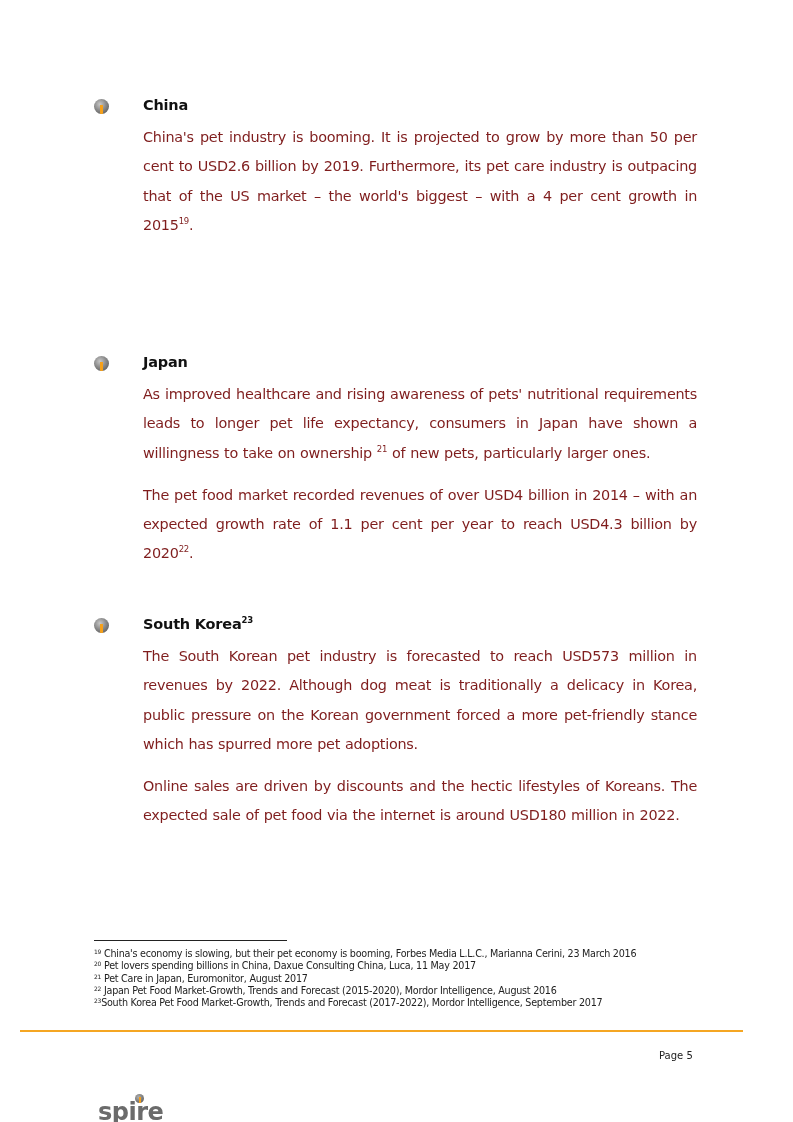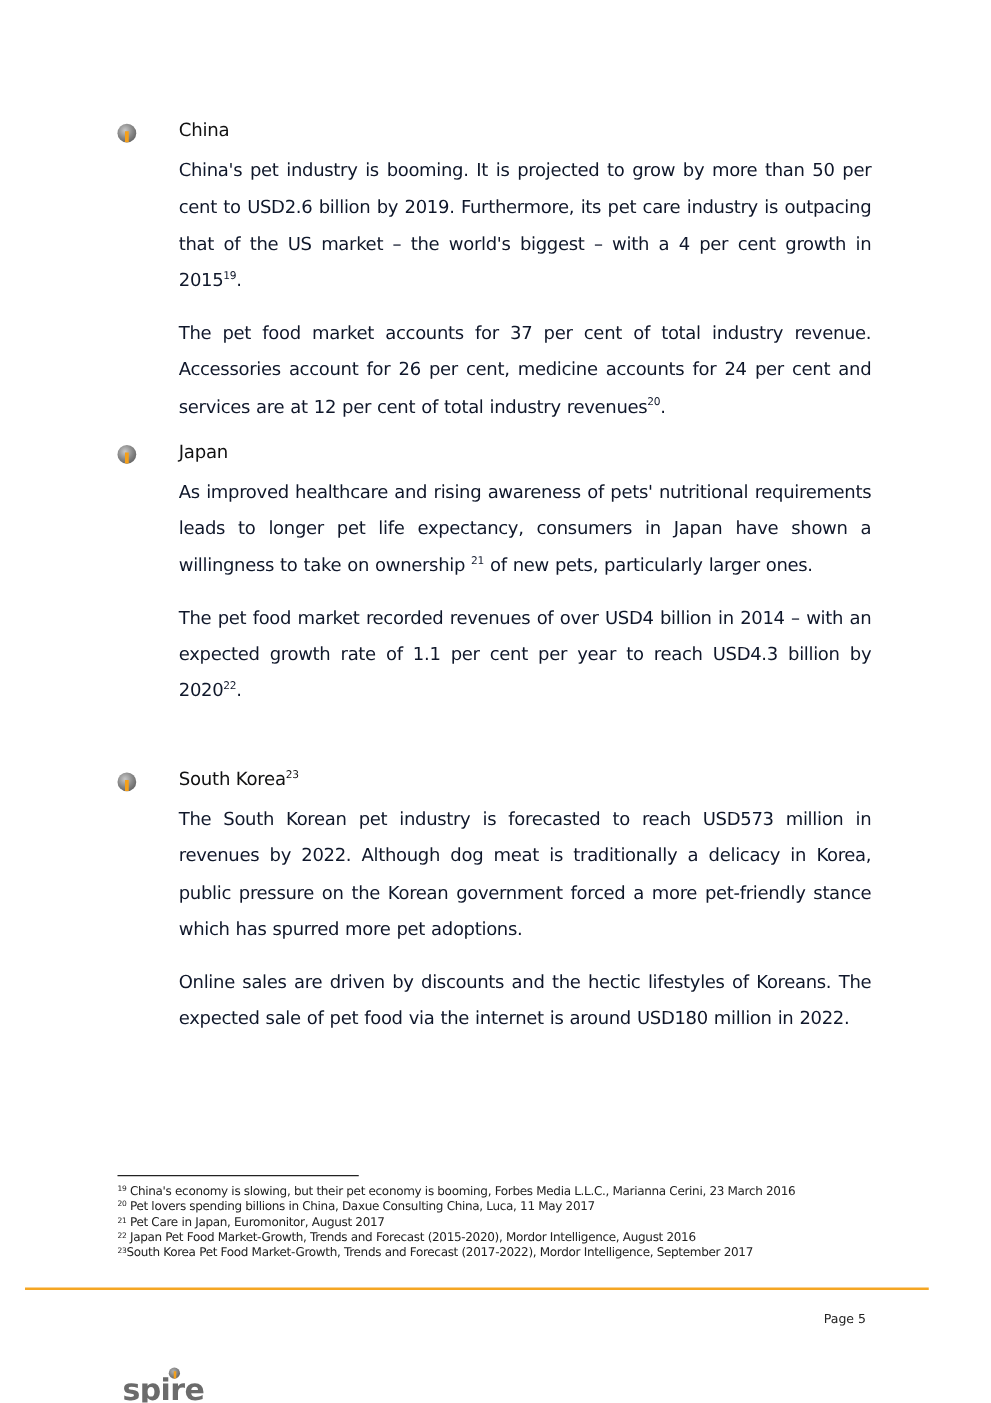--- a/index.html
+++ b/index.html
@@ -7,23 +7,23 @@
          font-family:"DejaVu Sans", sans-serif; color:#1a1a1a; }
   .page { position:absolute; left:0; top:0; width:793px; height:1122px; }
 
   .section { position:absolute; left:94px; width:610px; }
   .heading-row { position:relative; height:22px; }
   .bullet { position:absolute; left:0; top:2px; width:15px; height:15px; border-radius:50%;
             background: radial-gradient(circle at 40% 35%, #c8c8c8 0%, #8a8a8a 45%, #4a4a4a 100%);
             overflow:hidden; }
   .bullet::after { content:""; position:absolute; left:6px; top:6px; width:3px; height:9px;
             background:#f5a01a; }
-  .heading { position:absolute; left:49px; top:0; font-weight:normal; font-size:14.5px; color:#111; letter-spacing:-0.2px; }
+  .heading { position:absolute; left:49px; top:0; font-weight:bold; font-size:14.5px; color:#111; letter-spacing:-0.2px; }
   .para { margin:0 0 0 49px; width:554px; font-size:14.4px; line-height:29.3px; text-align:justify;
-          letter-spacing:-0.25px; word-spacing:0.5px; color:#0f172a; }
+          letter-spacing:-0.25px; word-spacing:0.5px; color:#7f1d1d; }
   .para.gap { margin-top:13px; }
   sup { font-size:8.5px; line-height:0; vertical-align:6px; }
 
   .fn-rule { position:absolute; left:94px; top:940px; width:193px; height:1px; background:#222; }
   .footnotes { position:absolute; left:94px; top:948px; width:620px; font-size:9.6px; line-height:12.3px;
                color:#222; letter-spacing:-0.25px; }
   .footnotes div { white-space:normal; }
   .footnotes sup { font-size:6px; vertical-align:3px; }
 
   .footer-rule { position:absolute; left:20px; top:1030px; width:723px; height:2px; background:#f5a623; }
@@ -41,21 +41,20 @@
 <body>
 
 <div class="page">
 
   <div class="section" style="top:97px;">
     <div class="heading-row">
       <span class="bullet"></span>
       <span class="heading"><span>China</span></span>
     </div>
     <p class="para" style="margin-top:4px;"><span>China's pet industry is booming. It is projected to grow by more than 50 per cent to USD2.6 billion by 2019. Furthermore, its pet care industry is outpacing that of the US market – the world's biggest – with a 4 per cent growth in 2015</span><sup>19</sup><span>.</span></p>
-    <p class="para gap"><span>The pet food market accounts for 37 per cent of total industry revenue. Accessories account for 26 per cent, medicine accounts for 24 per cent and services are at 12 per cent of total industry revenues</span><sup>20</sup><span>.</span></p>
   </div>
 
   <div class="section" style="top:354px;">
     <div class="heading-row">
       <span class="bullet"></span>
       <span class="heading"><span>Japan</span></span>
     </div>
     <p class="para" style="margin-top:4px;"><span>As improved healthcare and rising awareness of pets' nutritional requirements leads to longer pet life expectancy, consumers in Japan have shown a willingness to take on ownership</span> <sup>21</sup><span> of new pets, particularly larger ones.</span></p>
     <p class="para gap"><span>The pet food market recorded revenues of over USD4 billion in 2014 – with an expected growth rate of 1.1 per cent per year to reach USD4.3 billion by 2020</span><sup>22</sup><span>.</span></p>
   </div>

